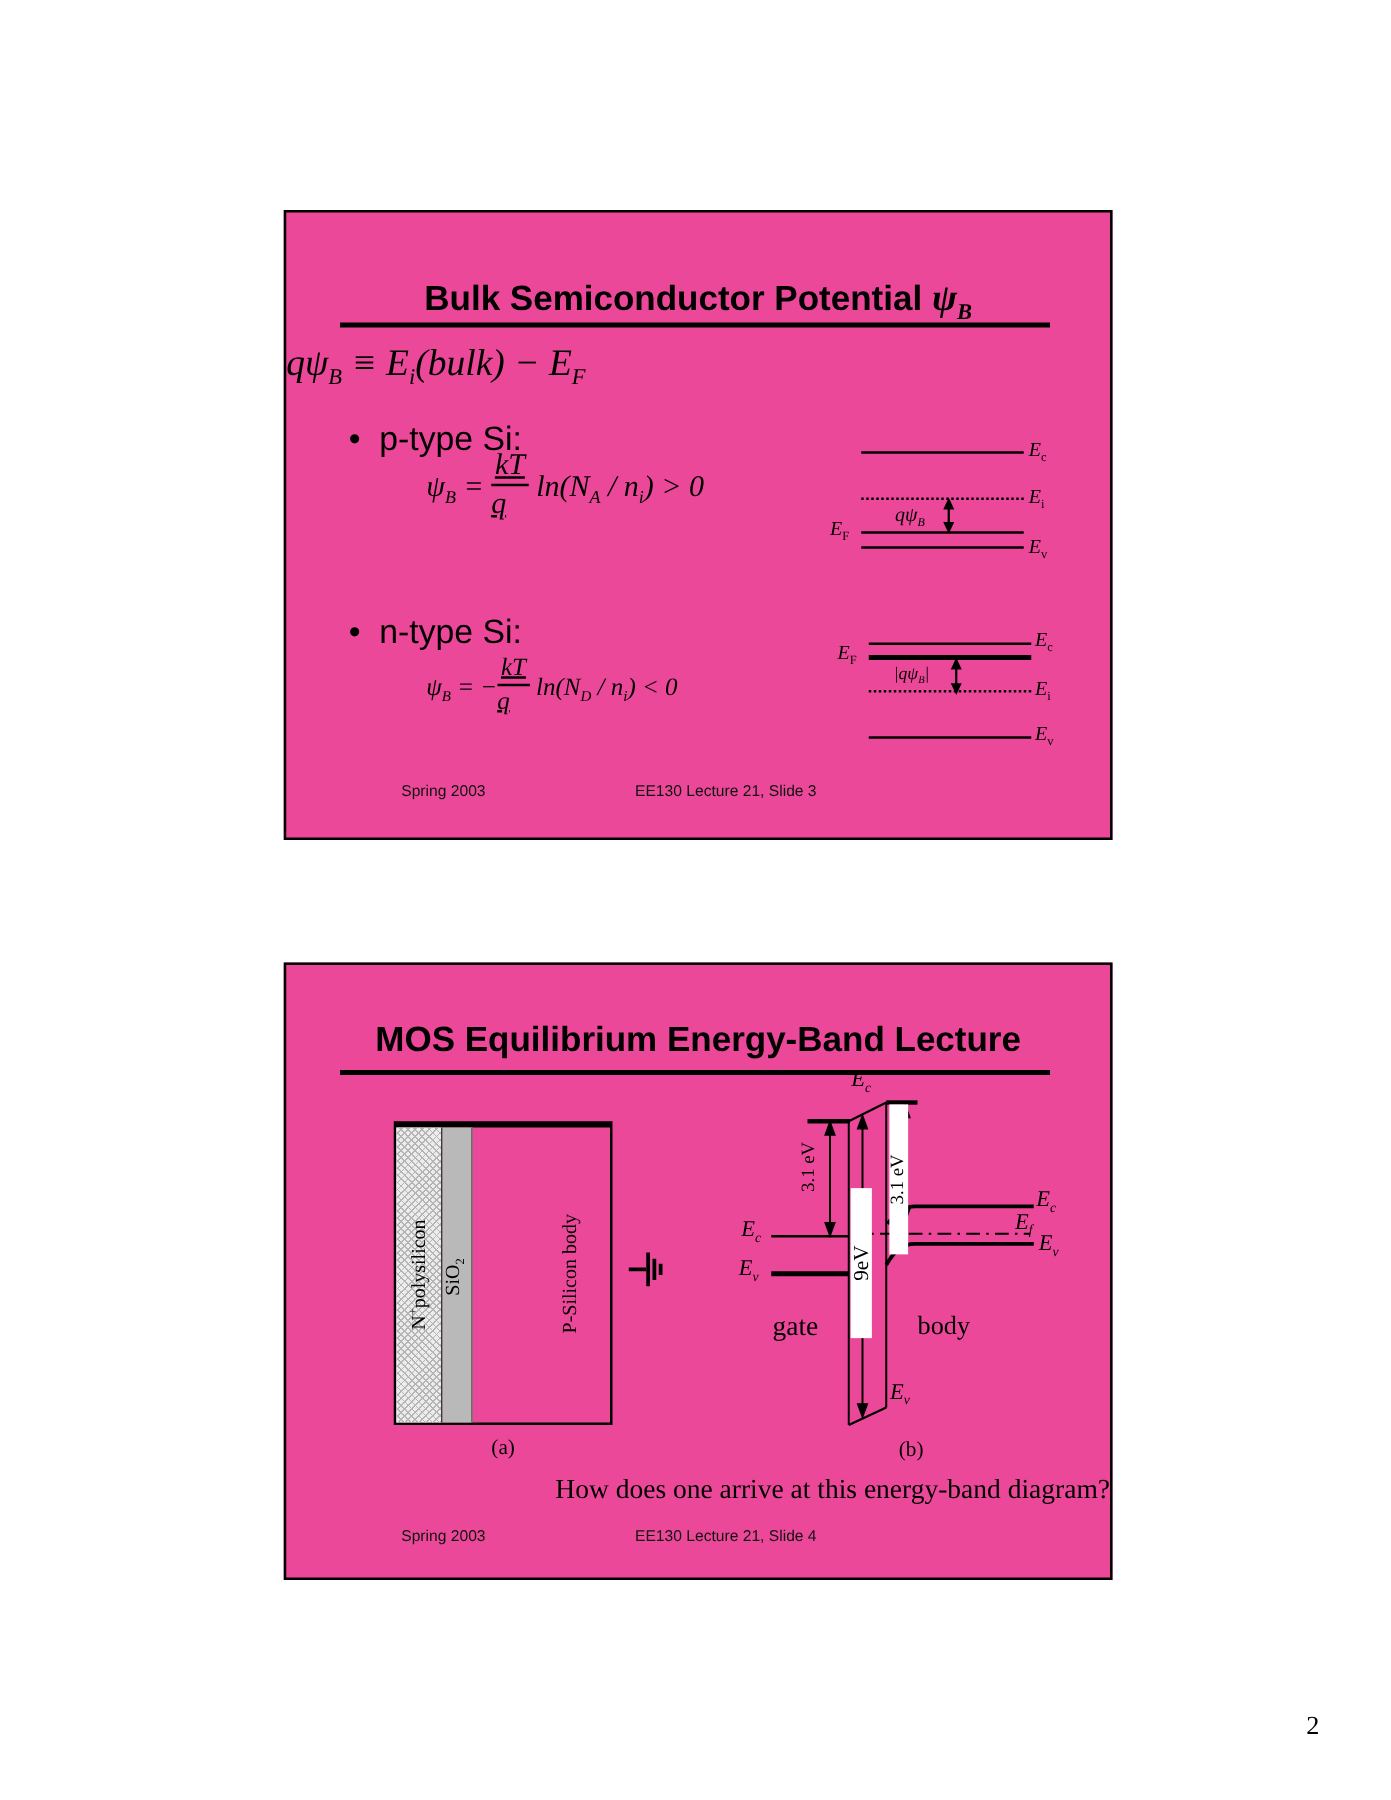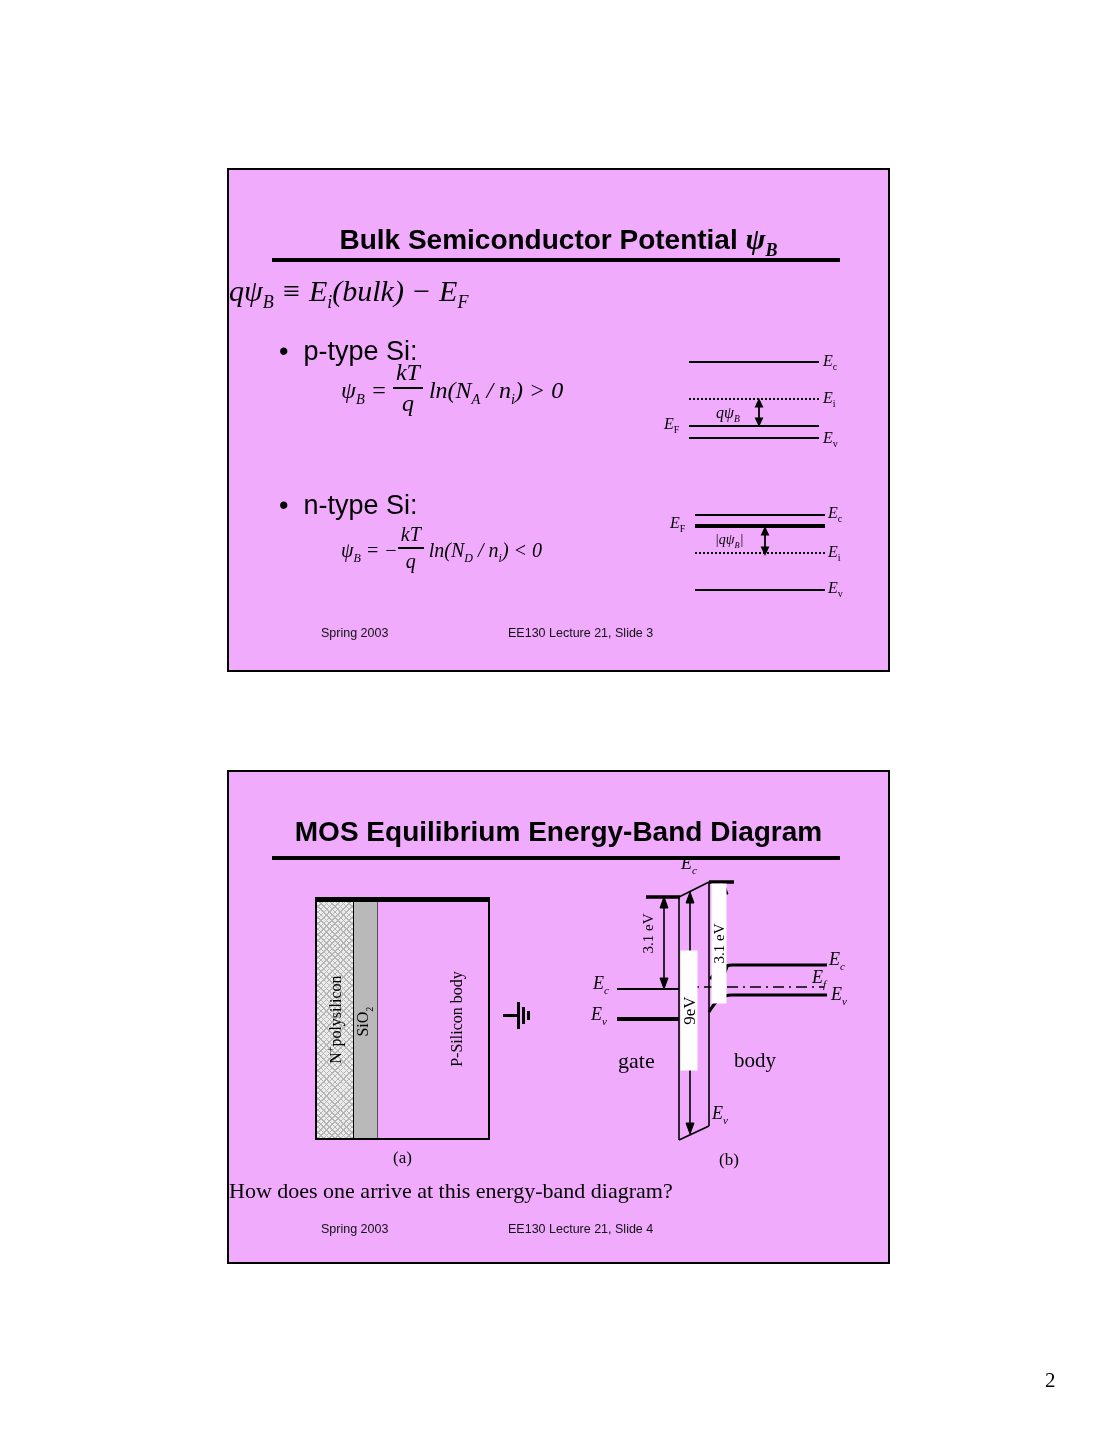--- a/index.html
+++ b/index.html
@@ -1,31 +1,31 @@
 <!DOCTYPE html>
 <html><head>
 <meta charset="utf-8">
 <style>
   html,body{margin:0;padding:0;background:#ffffff;}
   body{width:1113px;height:1440px;position:relative;font-family:"Liberation Sans",sans-serif;color:#000;}
   .abs{position:absolute;}
-  .slide{position:absolute;left:227px;width:659px;border:2px solid #000;background:#f0abfc;}
+  .slide{position:absolute;left:227px;width:659px;border:2px solid #000;background:#ec4899;}
   .hline{position:absolute;background:#000;}
   .dotline{position:absolute;border-top:2.5px dotted #000;height:0;}
   .ser{font-family:"Liberation Serif",serif;}
   .eq{font-family:"Liberation Serif",serif;font-style:italic;}
   .eq sub{font-size:0.60em;font-style:italic;}
   .lbl{font-family:"Liberation Serif",serif;font-style:italic;font-size:16px;line-height:1;white-space:nowrap;}
   .lbl sub{font-size:10px;font-style:normal;}
   .biglbl{font-family:"Liberation Serif",serif;font-style:italic;font-size:18px;line-height:1;white-space:nowrap;}
   .biglbl sub{font-size:11px;font-style:italic;}
   .slidetitle{position:absolute;left:0;width:100%;text-align:center;font-weight:bold;font-size:28px;letter-spacing:0px;}
   .titleline{position:absolute;background:#000;height:4px;}
   .bullet-row{position:absolute;font-size:27px;white-space:nowrap;}
-  .frac{display:inline-block;vertical-align:-0.55em;text-align:center;line-height:1.05;}
+  .frac{display:inline-block;vertical-align:-0.55em;text-align:left;line-height:1.05;text-decoration:underline;}
   .frac .num{display:block;padding:0 3px 2px 3px;border-bottom:2px solid #000;}
   .frac .den{display:block;padding-top:2px;}
   .footer{position:absolute;font-size:12.5px;color:#111;white-space:nowrap;margin-left:32px;}
   .vtext{position:absolute;transform:rotate(-90deg);white-space:nowrap;font-family:"Liberation Serif",serif;text-align:center;line-height:1;}
   .caption{position:absolute;font-family:"Liberation Serif",serif;font-size:17px;}
   .gbar{position:absolute;background:#000;}
   svg{position:absolute;overflow:visible;}
 </style>
 </head>
 <body>
@@ -91,21 +91,21 @@
     <div class="abs lbl" style="left:166px;top:44px;"><span>E</span><sub>i</sub></div>
     <div class="abs lbl" style="left:166px;top:80px;"><span>E</span><sub>v</sub></div>
   </div>
 
   <div class="footer" style="left:60px;top:456px;">Spring 2003</div>
   <div class="footer" style="left:247px;top:456px;">EE130 Lecture 21, Slide 3</div>
 </div>
 
 <div class="slide" style="top:770px;height:490px;">
 
-  <div class="slidetitle" style="top:44px;">MOS Equilibrium Energy-Band Diagram</div>
+  <div class="slidetitle" style="top:44px;">MOS Equilibrium Energy-Band Lecture</div>
   <div class="titleline" style="left:43px;top:84px;width:568px;"></div>
 
   <div class="abs" style="left:86px;top:125px;width:230px;height:243px;">
     <div class="abs" style="left:0;top:0;width:175px;height:243px;border:2px solid #000;border-top:5px solid #000;box-sizing:border-box;">
       <div class="abs" style="left:0;top:0;width:37px;height:100%;background:
         repeating-linear-gradient(45deg,#b5b5b5 0 1px,rgba(0,0,0,0) 1px 4px),
         repeating-linear-gradient(-45deg,#b5b5b5 0 1px,rgba(0,0,0,0) 1px 4px),#ececec;border-right:1.5px solid #000;box-sizing:border-box;"></div>
       <div class="abs" style="left:37px;top:0;width:24px;height:100%;background:#b9b9b9;border-right:1.5px solid #555;box-sizing:border-box;"></div>
       <div class="vtext ser" style="left:-82px;top:109px;width:200px;font-size:16px;"><span>N</span><sup style="font-size:10px;">+</sup><span>polysilicon</span></div>
       <div class="vtext ser" style="left:-52px;top:110px;width:200px;font-size:16px;"><span>SiO</span><sub style="font-size:10px;">2</sub></div>
@@ -161,19 +161,19 @@
     <div class="abs biglbl" style="left:7px;top:153px;"><span>E</span><sub>v</sub></div>
     <div class="abs biglbl" style="left:245px;top:98px;"><span>E</span><sub>c</sub></div>
     <div class="abs biglbl" style="left:228px;top:116px;"><span>E</span><sub>f</sub></div>
     <div class="abs biglbl" style="left:247px;top:133px;"><span>E</span><sub>v</sub></div>
     <div class="abs biglbl" style="left:128px;top:252px;"><span>E</span><sub>v</sub></div>
     <div class="abs ser" style="left:34px;top:196px;font-size:22px;">gate</div>
     <div class="abs ser" style="left:150px;top:196px;font-size:21px;">body</div>
   </div>
   <div class="caption" style="left:490px;top:378px;">(b)</div>
 
-  <div class="abs ser" style="left:0;top:406px;width:100%;text-align:left;font-size:22px;">How does one arrive at this energy-band diagram?</div>
+  <div class="abs ser" style="left:0;top:406px;width:100%;text-align:right;font-size:22px;">How does one arrive at this energy-band diagram?</div>
 
   <div class="footer" style="left:60px;top:450px;">Spring 2003</div>
   <div class="footer" style="left:247px;top:450px;">EE130 Lecture 21, Slide 4</div>
 </div>
 
 <div class="abs ser" style="left:1045px;top:1368px;font-size:21px;">2</div>
 
 </body></html>

